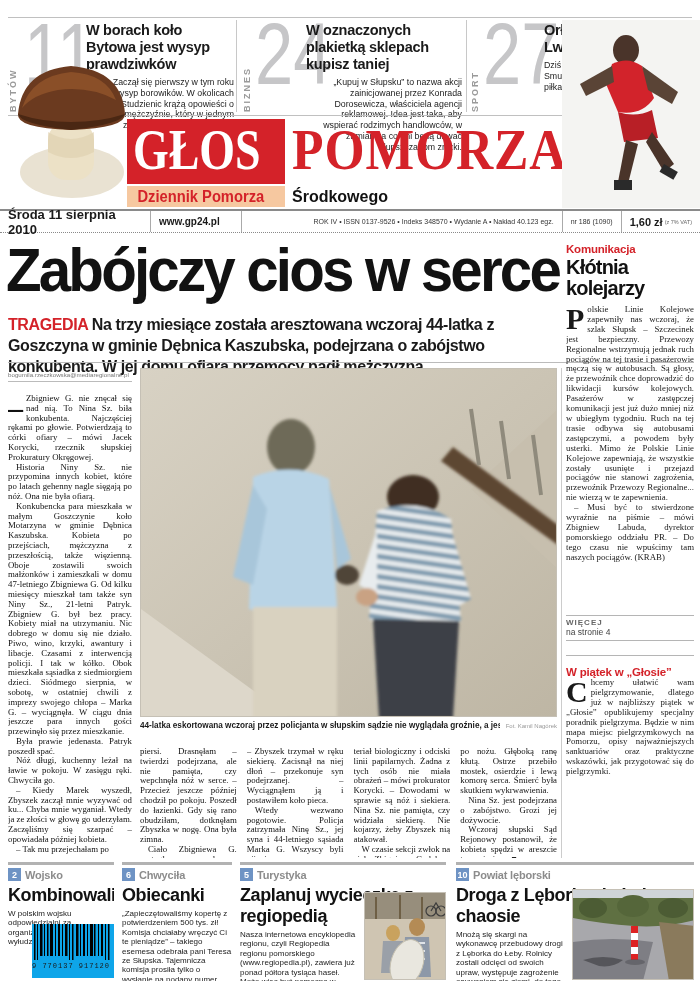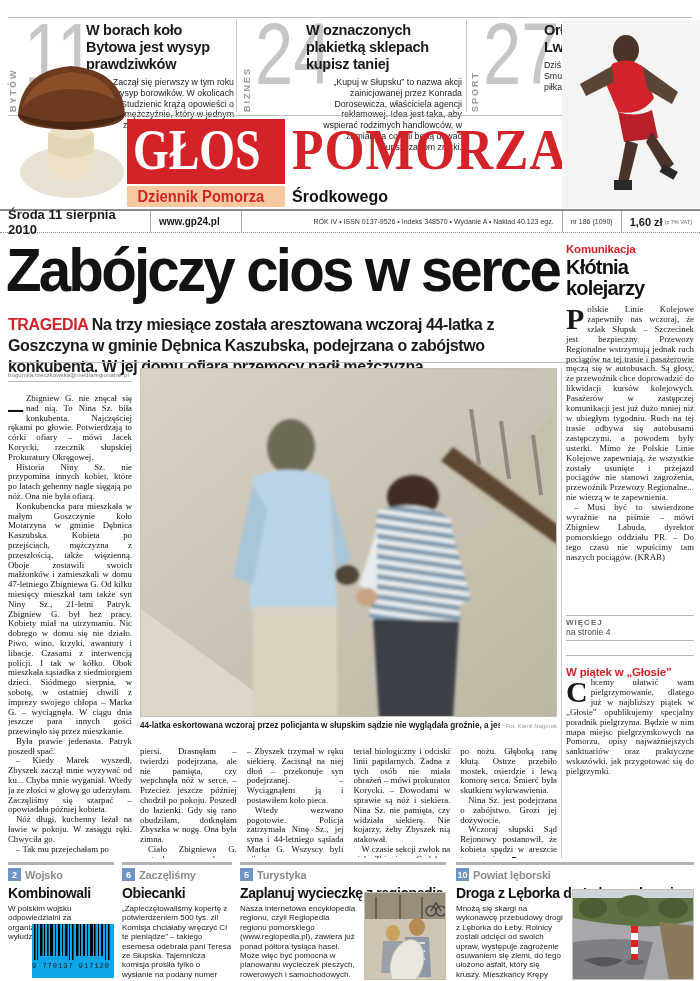--- a/index.html
+++ b/index.html
@@ -125,21 +125,21 @@
   .bs2 { left:122px; width:110px; }
   .bs3 { left:240px; width:206px; }
   .bs4 { left:456px; width:238px; }
   .bsec .bar { height:3px; background:#b2b2b2; margin-bottom:3px; }
   .bsec .hdr { display:flex; align-items:center; gap:4px; }
   .badge {
     width:13px; height:13px; background:#6e93c4; color:#fff;
     font-size:9px; font-weight:bold; display:flex; align-items:center; justify-content:center;
   }
   .bkicker { font-size:11px; font-weight:bold; color:#8c8c8c; letter-spacing:-0.2px; }
-  .bhead { font-size:14px; font-weight:bold; letter-spacing:-0.4px; margin:4px 0 3px; color:#121212; }
+  .bhead { font-size:18px; font-weight:bold; letter-spacing:-0.4px; margin:4px 0 3px; color:#121212; }
   .btext { font-size:8px; line-height:9.4px; color:#222; }
   .bs3 .btext { width:118px; }
   .bs4 .btext { width:110px; }
   .bsec-photo { position:absolute; border:1px solid #c5c0b5; overflow:hidden; }
   .beach-ph { right:0; top:30px; width:82px; height:88px; }
   .road-ph  { right:0; top:27px; width:122px; height:91px; }
 
   .barcode { position:absolute; left:24px; top:62px; width:96px; height:54px; background:#0ea5e9; }
   .barcode-digits { position:absolute; left:0; top:38px; width:96px; font-family:"Liberation Mono", monospace; font-size:7px; letter-spacing:1px; }
   .bc-suffix { position:absolute; right:-2px; top:38px; font-family:"Liberation Mono", monospace; font-size:7px; }
@@ -252,22 +252,22 @@
 
   <div class="abs byline">
     <div class="by-email">bogumila.rzeczkowska@mediaregionalne.pl</div>
   </div>
 
   <div class="abs bodycol dc col1">
       <p>– Zbigniew G. nie znęcał się nad nią. To Nina Sz. biła konkubenta. Najczęściej rękami po głowie. Potwierdzają to córki ofiary – mówi Jacek Korycki, rzecznik słupskiej Prokuratury Okręgowej.</p>
       <p>Historia Niny Sz. nie przypomina innych kobiet, które po latach gehenny nagle sięgają po nóż. Ona nie była ofiarą.</p>
       <p>Konkubencka para mieszkała w małym Goszczynie koło Motarzyna w gminie Dębnica Kaszubska. Kobieta po przejściach, mężczyzna z przeszłością, także więzienną. Oboje zostawili swoich małżonków i zamieszkali w domu 47-letniego Zbigniewa G. Od kilku miesięcy mieszkał tam także syn Niny Sz., 21-letni Patryk. Zbigniew G. był bez pracy. Kobiety miał na utrzymaniu. Nic dobrego w domu się nie działo. Piwo, wino, krzyki, awantury i libacje. Czasami z interwencją policji. I tak w kółko. Obok mieszkała sąsiadka z siedmiorgiem dzieci. Siódmego sierpnia, w sobotę, w ostatniej chwili z imprezy swojego chłopa – Marka G. – wyciągnęła. W ciągu dnia jeszcze para innych gości przewinęło się przez mieszkanie.</p>
       <p>Była prawie jedenasta. Patryk poszedł spać.</p>
+      <p>Nóż długi, kuchenny leżał na ławie w pokoju. W zasięgu ręki. Chwyciła go.</p>
       <p>– Kiedy Marek wyszedł, Zbyszek zaczął mnie wyzywać od ku... Chyba mnie wyganiał. Wtedy ja ze złości w głowę go uderzyłam. Zaczęliśmy się szarpać – opowiadała później kobieta.</p>
-      <p>Nóż długi, kuchenny leżał na ławie w pokoju. W zasięgu ręki. Chwyciła go.</p>
       <p>– Tak mu przejechałam po</p>
     </div>
 
   <div class="abs main-photo">
     <svg width="417" height="349" viewBox="0 0 417 349">
       <defs>
         <linearGradient id="wall" x1="0" y1="0" x2="1" y2="1">
           <stop offset="0" stop-color="#d8d2c4"></stop>
             <stop offset="1" stop-color="#beb6a4"></stop>
         </linearGradient>
@@ -392,21 +392,21 @@
       </svg>
       <div class="barcode-digits">9 770137 917120</div>
       <div class="bc-suffix">32</div>
     </div>
   </div>
 
   <div class="abs bsec bs2">
     <div class="bar"></div>
     <div class="hdr">
       <div class="badge">6</div>
-      <div class="bkicker">Zaczęliśmy</div>
+      <div class="bkicker">Chwyciła</div>
     </div>
     <div class="bhead">Obiecanki</div>
     <div class="btext">„Zapieczętowaliśmy kopertę z potwierdzeniem 500 tys. zł! Komisja chciałaby wręczyć Ci te pieniądze” – takiego esemesa odebrała pani Teresa ze Słupska. Tajemnicza komisja prosiła tylko o wysłanie na podany numer pustego esemesa w odpowiedzi. Słupszczanka dała się wciągnąć. Zapłaciła słony rachunek.</div>
   </div>
 
   <div class="abs bsec bs3">
     <div class="bar"></div>
     <div class="hdr">
       <div class="badge">5</div>
       <div class="bkicker">Turystyka</div>

